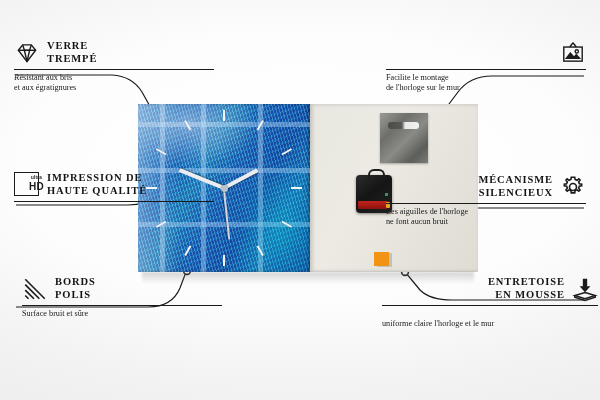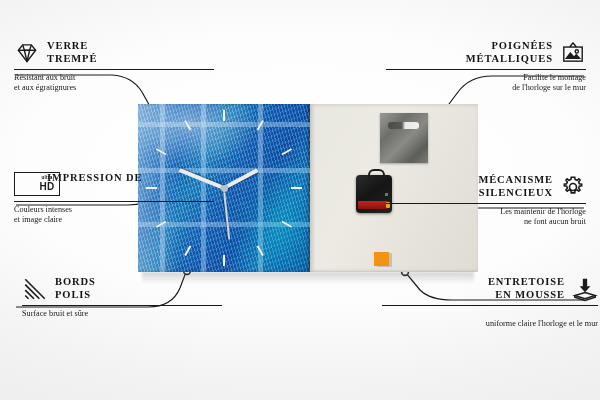--- a/index.html
+++ b/index.html
@@ -254,25 +254,25 @@
     height: 1px;
     background: #1a1a1a;
     margin: 3px 0 3px 0;
   }
   .feature .desc {
     font-family: "Liberation Serif", serif;
     font-size: 8.2px;
     line-height: 10.2px;
     color: #202020;
   }
-  .feature.right .desc { text-align: right; }
+  .feature.right .desc { text-align: left; }
 
   
   .hd-box {
-    width: 46px;
+    width: 25px;
     height: 24px;
     border: 1.4px solid #1b1b1b;
     box-sizing: border-box;
     display: flex;
     flex-direction: column;
     align-items: center;
     justify-content: center;
     line-height: 1;
     padding-left: 20px;
   }
@@ -371,42 +371,39 @@
             <path d="M9.6 9.5 L14.4 9.5"></path>
         </svg>
       </span>
       <span class="title">
         <span>VERRE</span><br>
         <span>TREMPÉ</span>
       </span>
     </div>
     <div class="rule"></div>
     <div class="desc">
-      <span>Résistant aux bruit</span><br>
+      <span>Résistant aux bris</span><br>
       <span>et aux égratignures</span>
     </div>
   </div>
 
   <div class="feature left" style="left:14px; top:172px;">
     <div class="head">
       <span class="icon">
         <span class="hd-box">
           <span class="ultra">ultra</span>
           <span class="hd">HD</span>
         </span>
       </span>
       <span class="title">
         <span>IMPRESSION DE</span><br>
-      </span>
-    </div>
-    <div class="rule"></div>
-    <div class="desc">
-      <span>Couleurs intenses</span><br>
-      <span>et image claire</span>
-    </div>
+        <span>HAUTE QUALITÉ</span>
+      </span>
+    </div>
+    <div class="rule"></div>
   </div>
 
   <div class="feature left" style="left:14px; top:276px;margin-left:8px;">
     <div class="head">
       <span class="icon">
         <svg viewBox="0 0 24 24" fill="none" stroke="currentColor" stroke-width="1.5">
           <path d="M3 3 L21 21"></path>
             <path d="M3 8 L16 21"></path>
             <path d="M3 13 L11 21"></path>
             <path d="M3 18 L6 21"></path>
@@ -418,24 +415,20 @@
       </span>
     </div>
     <div class="rule"></div>
     <div class="desc">
       <span>Surface bruit et sûre</span>
     </div>
   </div>
 
   <div class="feature right" style="left:386px; top:40px;">
     <div class="head">
-      <span class="title">
-        <span>POIGNÉES</span><br>
-        <span>MÉTALLIQUES</span>
-      </span>
       <span class="icon">
         <svg viewBox="0 0 24 24" fill="none" stroke="currentColor" stroke-width="1.3">
           <path d="M12 2.5 L9 6.5 M12 2.5 L15 6.5"></path>
           <rect x="3.5" y="6.5" width="17" height="13"></rect>
           <circle cx="15.5" cy="10.5" r="1.5"></circle>
           <path d="M4.5 17.5 L9.5 11 L13 15 L15 12.5 L19.5 17.5 Z" fill="currentColor" stroke="none"></path>
         </svg>
       </span>
     </div>
     <div class="rule"></div>
@@ -453,21 +446,21 @@
       </span>
       <span class="icon">
         <svg viewBox="0 0 24 24" fill="none" stroke="currentColor" stroke-width="1.5">
           <path d="M12 3 l1.6 0 .35 2.1 1.7.7 1.7-1.3 1.15 1.15 -1.3 1.7 .7 1.7 2.1 .35 0 1.6 -2.1 .35 -.7 1.7 1.3 1.7 -1.15 1.15 -1.7-1.3 -1.7 .7 -.35 2.1 -1.6 0 -1.6 0 -.35-2.1 -1.7-.7 -1.7 1.3 -1.15-1.15 1.3-1.7 -.7-1.7 -2.1-.35 0-1.6 2.1-.35 .7-1.7 -1.3-1.7 1.15-1.15 1.7 1.3 1.7-.7 .35-2.1 Z"></path>
           <circle cx="12" cy="12" r="3.2"></circle>
         </svg>
       </span>
     </div>
     <div class="rule"></div>
     <div class="desc">
-      <span>Les maintenir de l'horloge</span><br>
+      <span>Les aiguilles de l'horloge</span><br>
       <span>ne font aucun bruit</span>
     </div>
   </div>
 
   <div class="feature right" style="left:382px; top:276px; width:216px;">
     <div class="head">
       <span class="title">
         <span>ENTRETOISE</span><br>
         <span>EN MOUSSE</span>
       </span>

